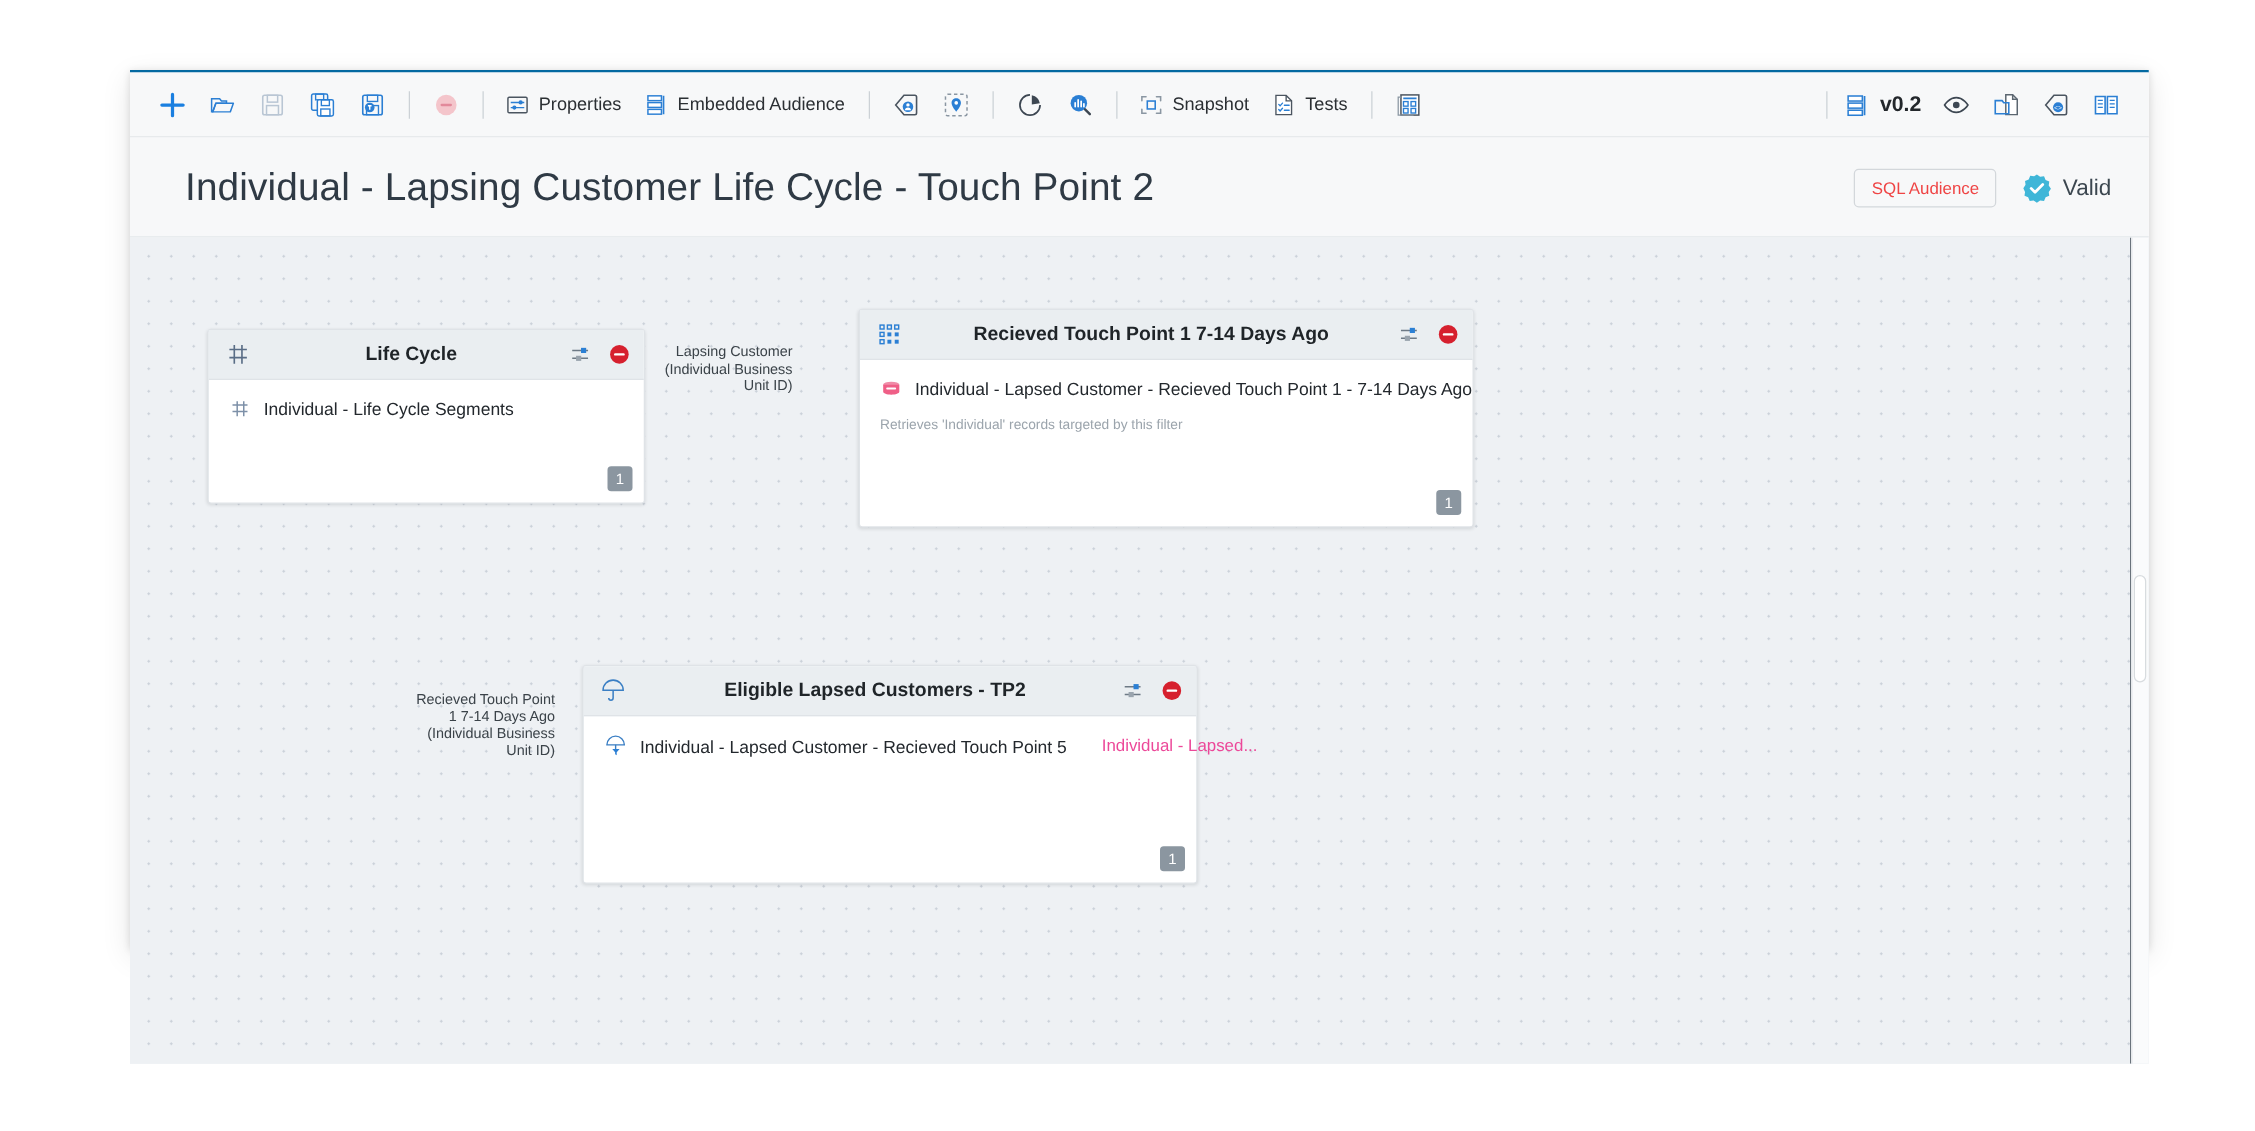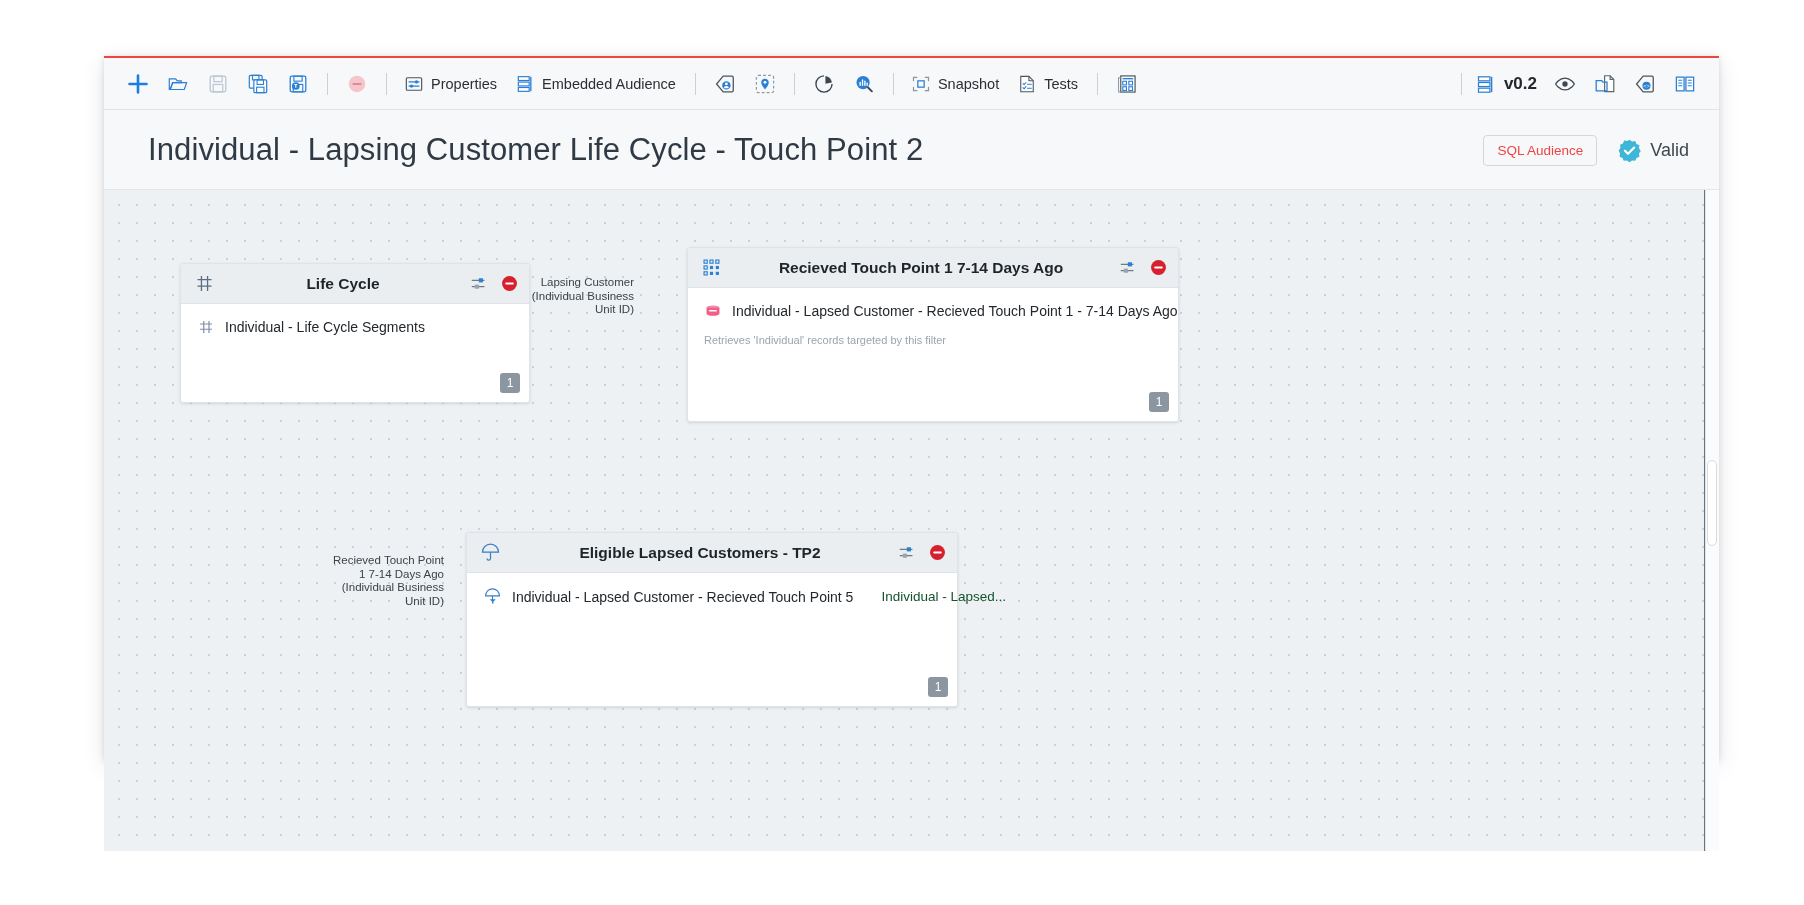--- a/index.html
+++ b/index.html
@@ -9,21 +9,21 @@
     background: #ffffff;
     font-family: "Liberation Sans", sans-serif;
     overflow: hidden;
   }
 
   #app {
     position: absolute;
     left: 104px; top: 56px;
     width: 1615px; height: 704px;
     background: #ffffff;
-    border-top: 2px solid #ef4444;
+    border-top: 2px solid #0369a1;
     box-shadow: 0 1px 6px rgba(0,0,0,0.13), 0 6px 22px rgba(0,0,0,0.10);
   }
 
   
   .toolbar {
     position: relative;
     height: 52px;
     background: #f7f8f9;
     border-bottom: 1px solid #e2e5e8;
     display: flex;
@@ -157,21 +157,21 @@
     padding: 0 6px;
   }
   .head-actions { display: flex; align-items: center; gap: 12px; }
   .node-body { position: relative; padding: 14px 16px 0 16px; }
   .node-row {
     display: flex; align-items: center; gap: 10px;
     font-size: 14px; color: #23282d;
     white-space: nowrap;
   }
   .node-row .dim {
-    color: #14532d;
+    color: #ec4899;
     font-size: 13.5px;
     margin-left: 18px;
   }
   .node-sub {
     margin-top: 14px;
     font-size: 11px;
     color: #9ba4ac;
     white-space: nowrap;
   }
   .badge {
@@ -425,21 +425,21 @@
 
       <div class="edge-label" style="left:400px; top:86px; width:130px;">Lapsing Customer
 (Individual Business
 Unit ID)</div>
 
       <div class="edge-label" style="left:210px; top:364px; width:130px;">Recieved Touch Point
 1 7-14 Days Ago
 (Individual Business
 Unit ID)</div>
 
-      <div class="node" style="left:76px; top:73px; width:350px; height:140px;">
+      <div class="node" style="left:62px; top:73px; width:350px; height:140px;">
         <div class="node-head">
           <div class="head-icon">
             <svg class="ic" width="21" height="21" viewBox="0 0 24 24">
               <path d="M4 7.5h16M4 15h16M8.5 3.5v17M15.5 3.5v17" stroke="#5a6d86" stroke-width="1.5"></path>
             </svg>
           </div>
           <div class="node-title">Life Cycle</div>
           <div class="head-actions">
             <svg class="ic" width="19" height="19" viewBox="0 0 24 24">
               <path d="M3.5 8h16M3.5 16h16" stroke="#6e7a86" stroke-width="1.5"></path>

